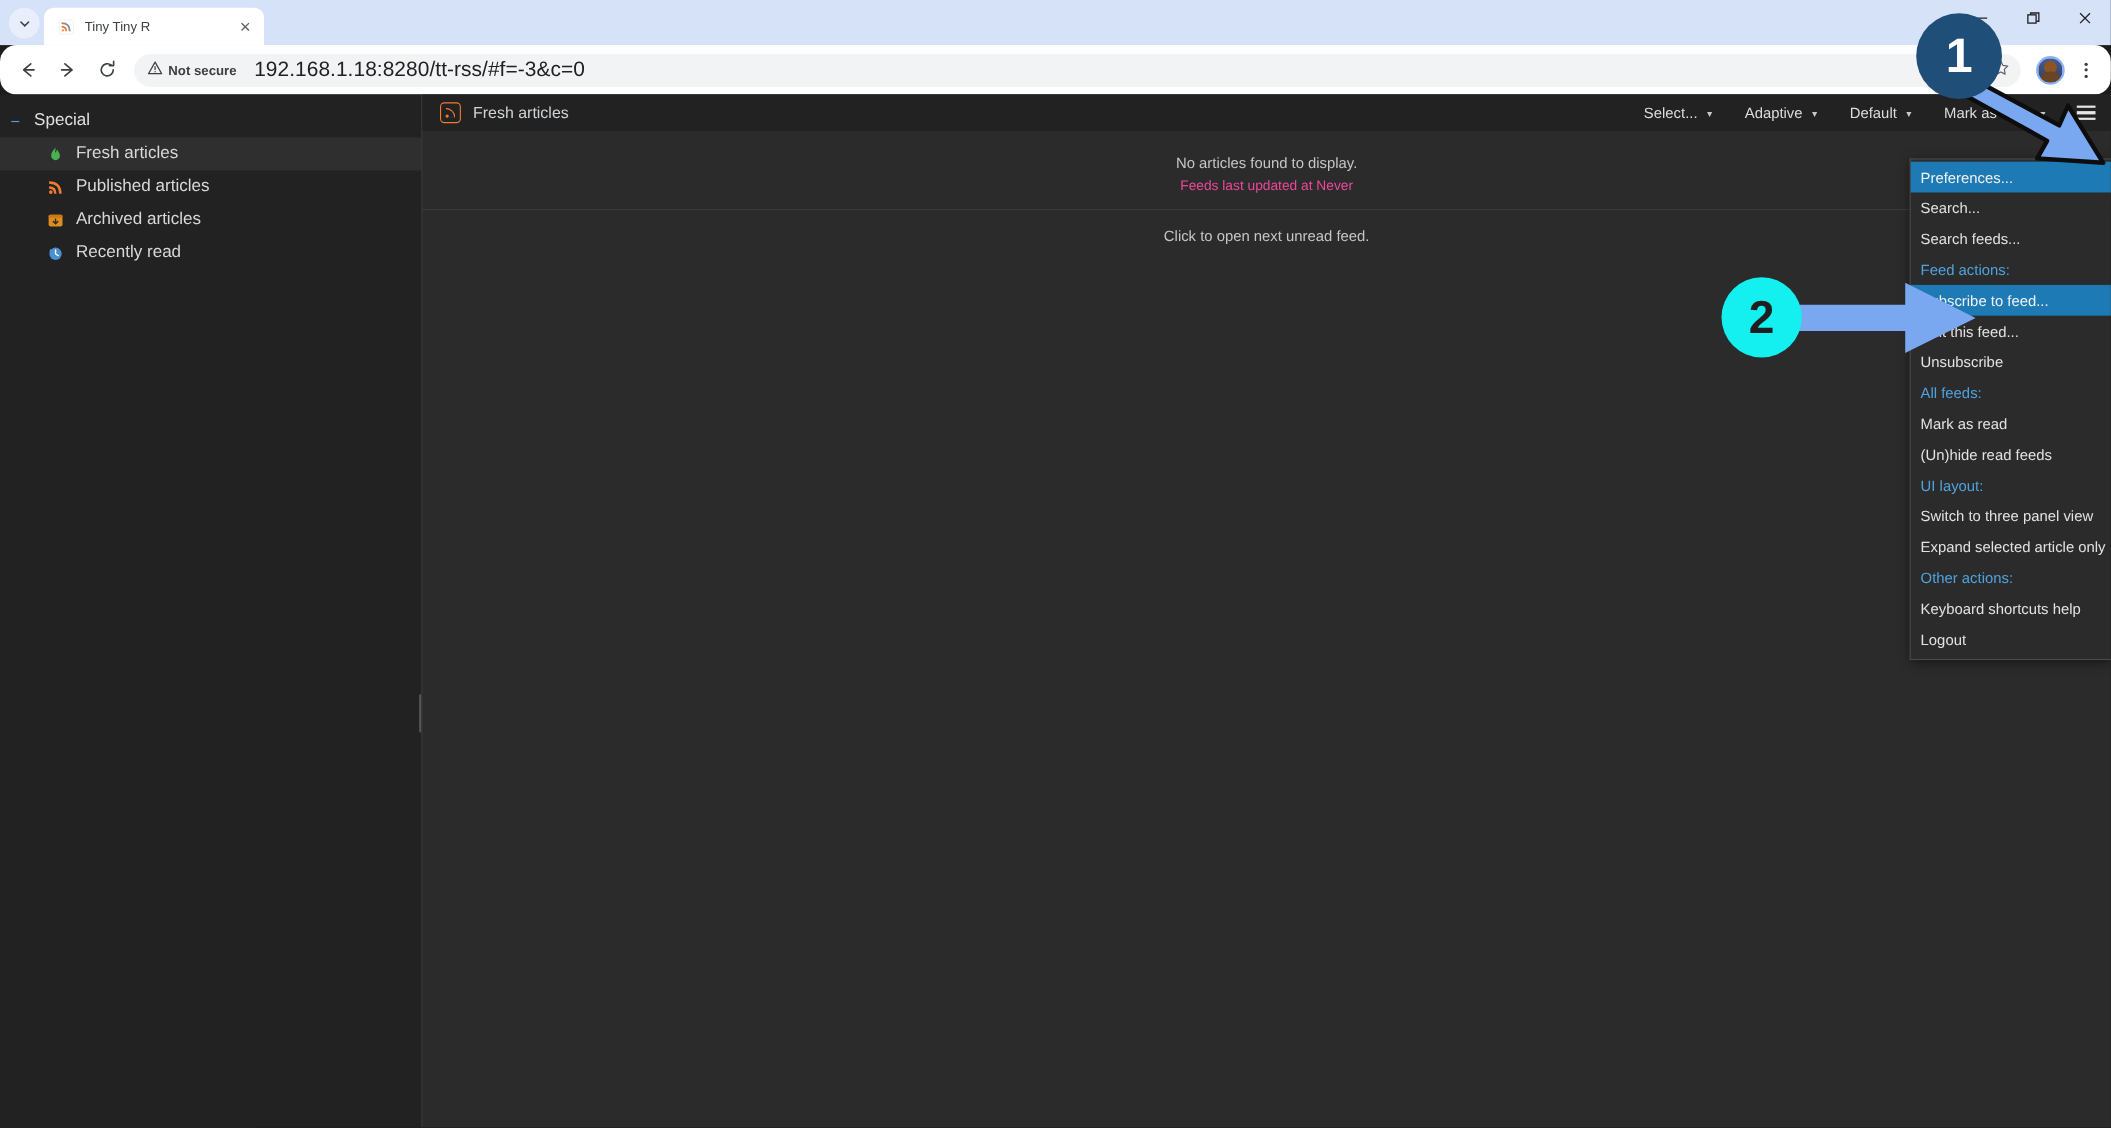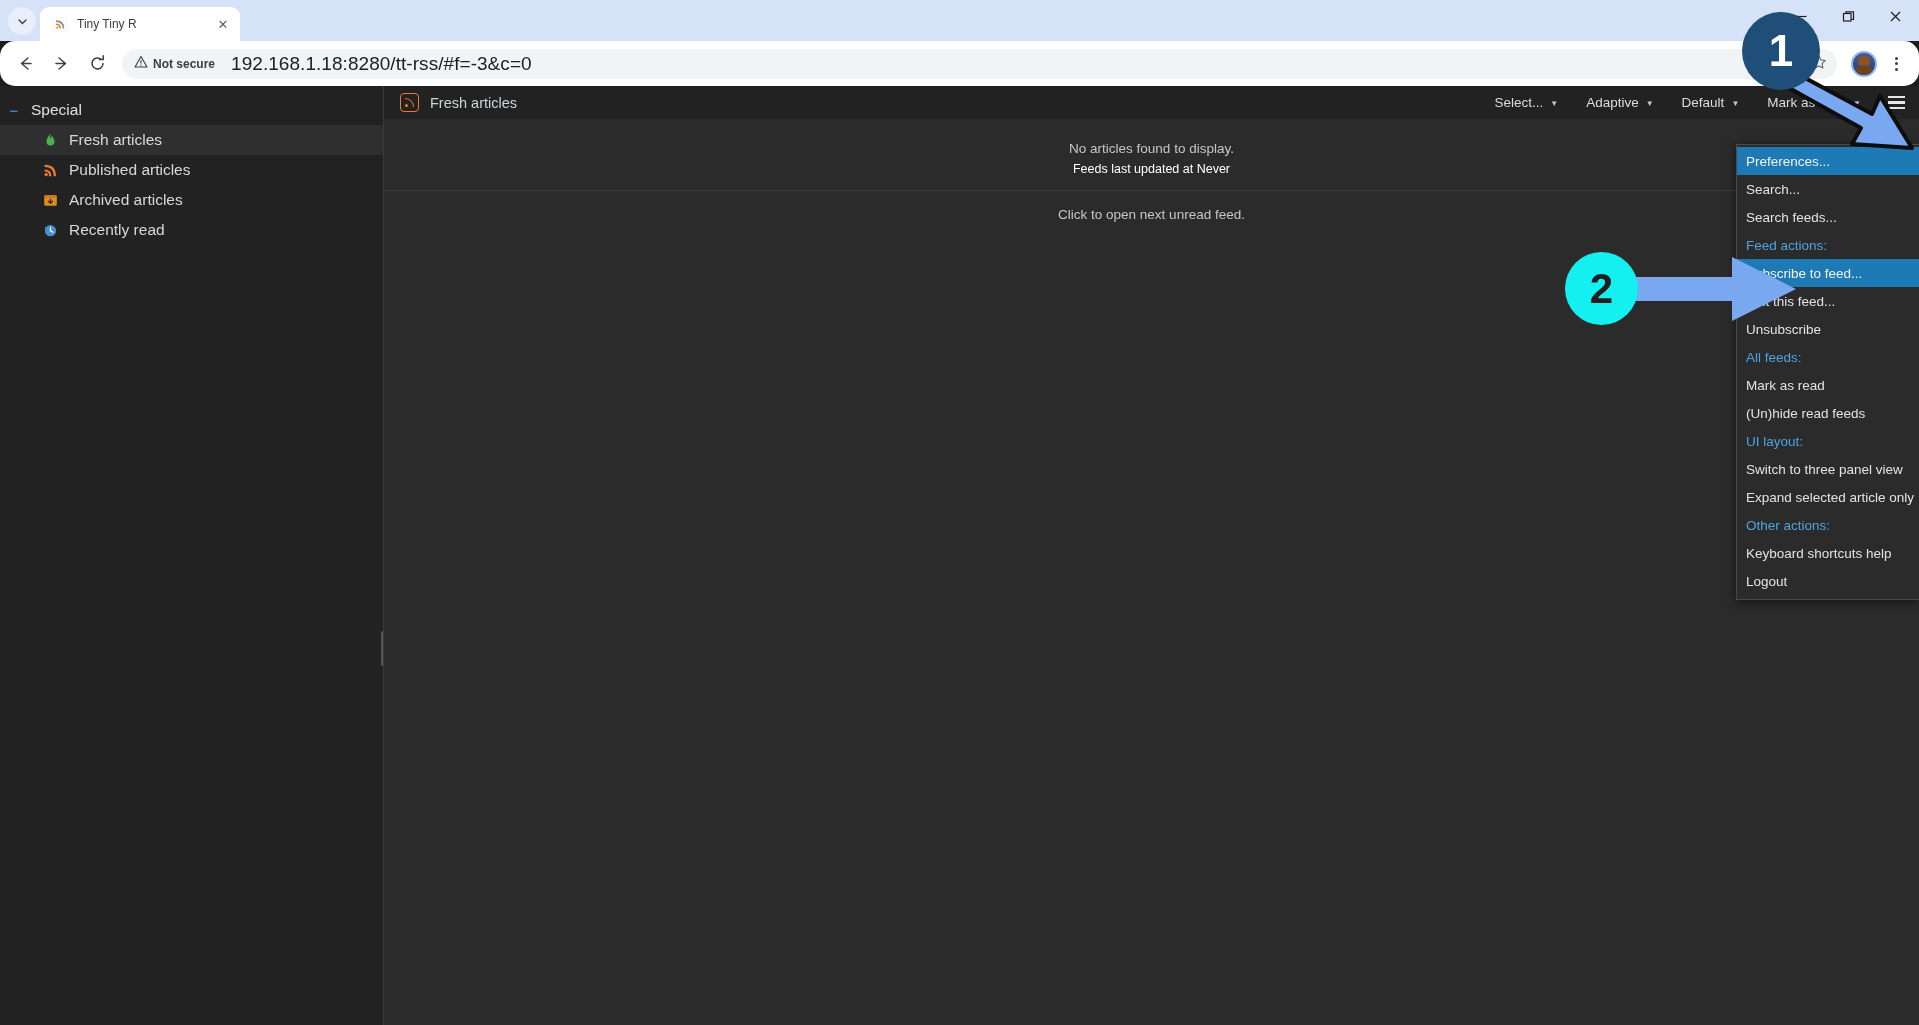--- a/index.html
+++ b/index.html
@@ -260,21 +260,21 @@
     width: 26px; height: 33px;
     display: flex; flex-direction: column;
     align-items: center; justify-content: center;
     gap: 3.5px;
     margin-left: 6px;
   }
   .hamburger i { display: block; width: 17px; height: 2.2px; background: #e6e6e6; }
 
   .empty-area { padding-top: 22px; text-align: center; }
   .empty-main { color: #c6c6c6; font-size: 13.5px; }
-  .empty-sub { color: #ffffff; font-size: 12.5px; margin-top: 6px; }
+  .empty-sub { color: #ec4899; font-size: 12.5px; margin-top: 6px; }
   .hsep { border-top: 1px solid #3b3b3b; margin-top: 14px; }
   .next-unread { color: #c6c6c6; font-size: 13.5px; text-align: center; padding-top: 16px; }
 
   
   .menu {
     position: absolute;
     left: 1736px;
     top: 144px;
     width: 183px;
     background: #2b2b2b;

